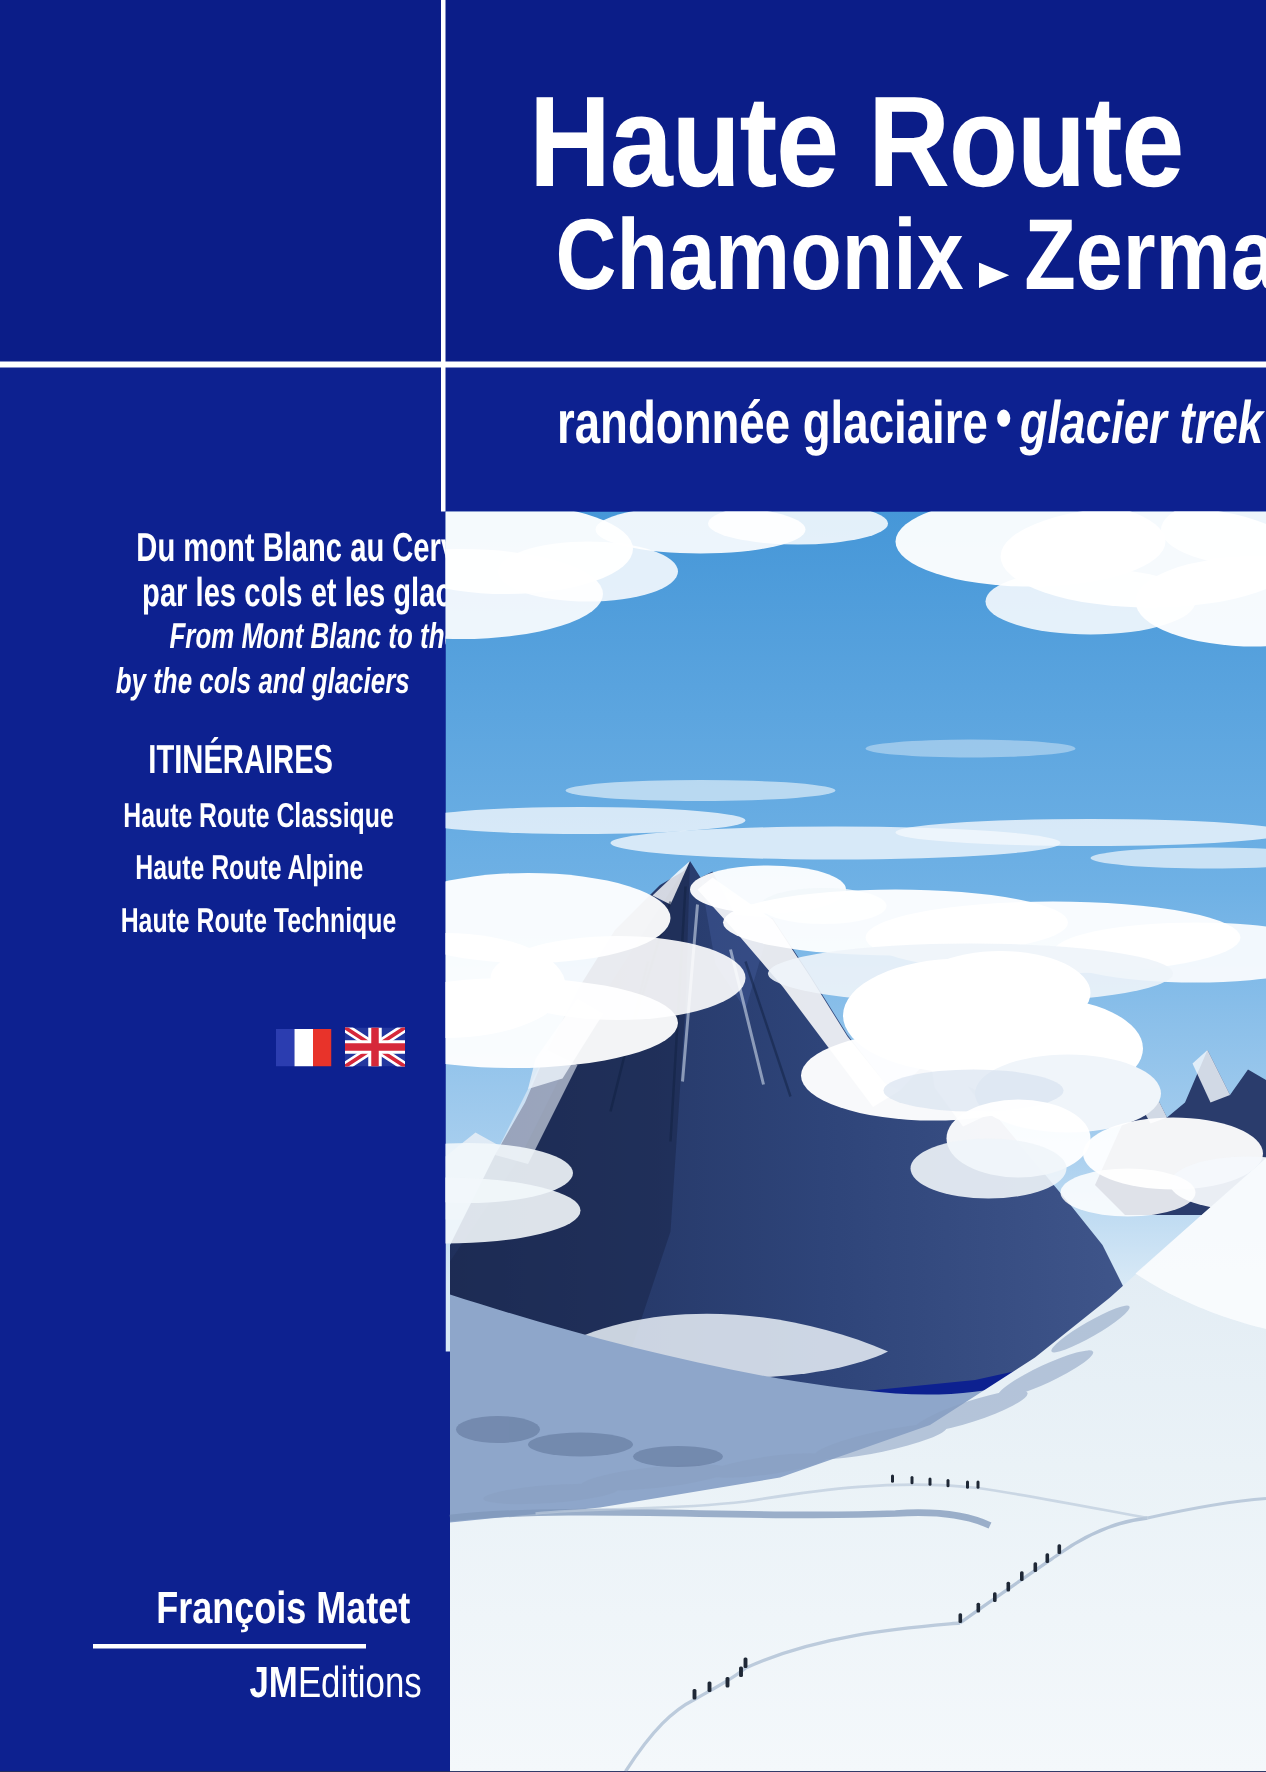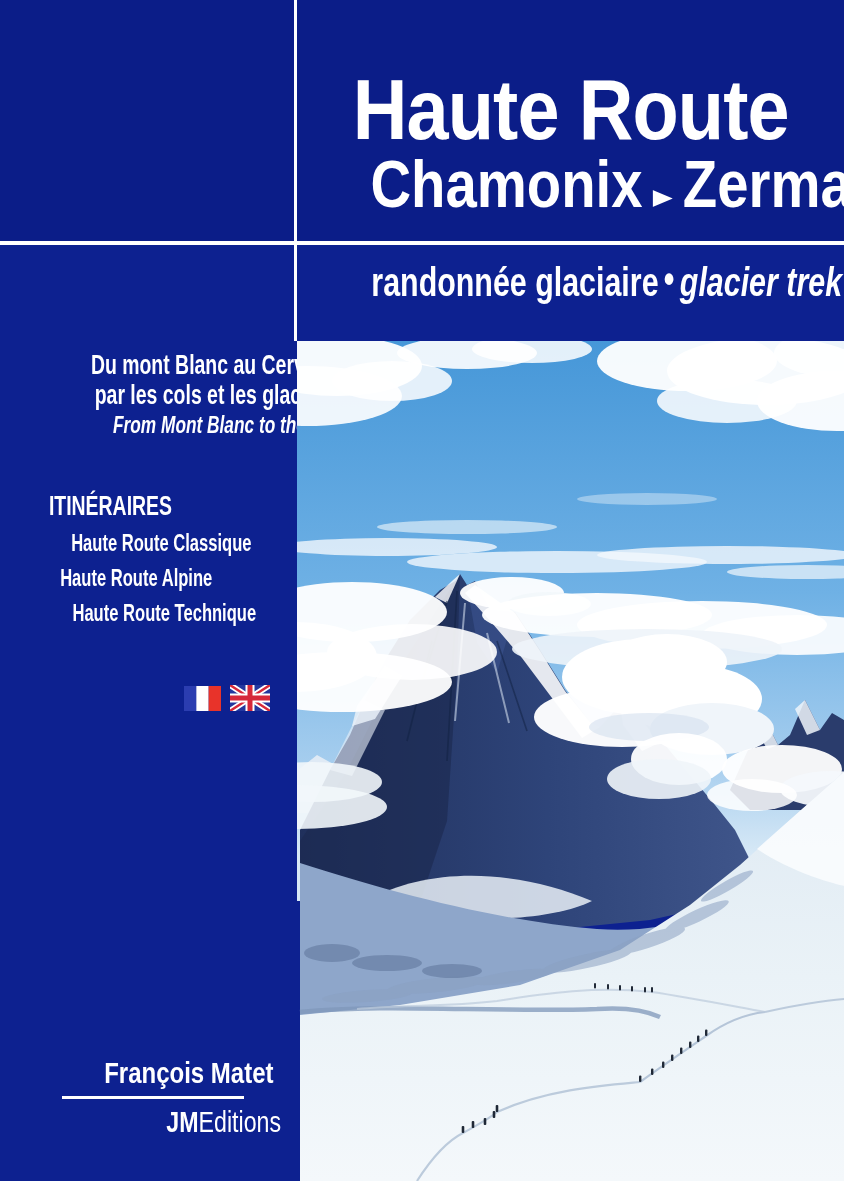--- a/index.html
+++ b/index.html
@@ -7,38 +7,38 @@
          font-family:"Liberation Sans",sans-serif;color:#fff;}
   .top-band{position:absolute;top:0;left:0;width:844px;height:241px;background:#0b1d88;}
   .v-line{position:absolute;left:294px;top:0;width:3px;height:341px;background:#fff;}
   .h-line{position:absolute;left:0;top:241px;width:844px;height:4px;background:#fff;}
 
   
   .cx{display:inline-block;transform:scaleX(.88);transform-origin:center;white-space:nowrap;}
   .cr{display:inline-block;transform:scaleX(.72);transform-origin:right center;white-space:nowrap;}
   .cc{display:inline-block;transform:scaleX(.8);transform-origin:center;white-space:nowrap;}
 
-  .right-header{position:absolute;left:297px;top:14px;width:547px;text-align:center;}
+  .right-header{position:absolute;left:297px;top:0;width:547px;text-align:center;}
   .title{margin:51px 0 0;font-size:86px;line-height:88px;font-weight:bold;letter-spacing:-1px;}
   .route{margin-top:6px;font-size:67px;line-height:50px;font-weight:bold;padding-left:24px;}
   .route .cx{transform:scaleX(.84);}
   .arrow-icon{display:inline-block;vertical-align:middle;margin:0 12px 10px;}
 
   .tagline{position:absolute;left:297px;top:252px;width:470px;text-align:center;
            font-size:40px;line-height:60px;font-weight:bold;}
   .tagline .cx{transform:scaleX(.76);}
   .tagline .en{font-style:italic;}
   .tagline .dot{padding:0 7px;position:relative;top:-3px;}
 
   .left-col{position:absolute;left:0;top:0;width:295px;height:1181px;}
   .subtitle{position:absolute;top:350px;right:22px;width:272px;text-align:right;}
   .subtitle .fr{font-size:27px;line-height:30px;font-weight:bold;}
   .subtitle .en{font-size:24px;line-height:30px;font-weight:bold;font-style:italic;}
 
-  .itins{position:absolute;top:488px;right:22px;width:272px;text-align:left;font-weight:bold;}
+  .itins{position:absolute;top:488px;right:22px;width:272px;text-align:center;font-weight:bold;}
   .itins .head{font-size:27px;line-height:36px;margin-bottom:2px;}
   .itins .item{font-size:23px;line-height:35px;}
 
   .flags{position:absolute;top:685px;right:25px;display:flex;gap:9px;align-items:center;}
   .flag{display:block;}
 
   .author{position:absolute;left:10px;top:1055px;width:285px;text-align:right;}
   .author .name{font-size:30px;line-height:36px;font-weight:bold;}
   .divider{width:182px;height:3px;background:#fff;margin:5px auto 7px;}
   .publisher{font-size:29px;line-height:32px;}
@@ -70,20 +70,21 @@
     <span class="cx">
       <span class="fr">randonnée glaciaire</span><span class="dot">•</span><span class="en">glacier trek</span>
     </span>
   </div>
 
   <div class="left-col">
     <div class="subtitle">
       <div class="fr"><span class="cr">Du mont Blanc au Cervin</span></div>
       <div class="fr"><span class="cr">par les cols et les glaciers</span></div>
       <div class="en"><span class="cr">From Mont Blanc to the Matterhorn</span></div>
+      <div class="en"><span class="cr">by the cols and glaciers</span></div>
     </div>
 
     <div class="itins">
       <div class="head"><span class="cr">ITINÉRAIRES</span></div>
       <div class="item"><span class="cr">Haute Route Classique</span></div>
       <div class="item"><span class="cr">Haute Route Alpine</span></div>
       <div class="item"><span class="cr">Haute Route Technique</span></div>
     </div>
 
     <div class="flags">

